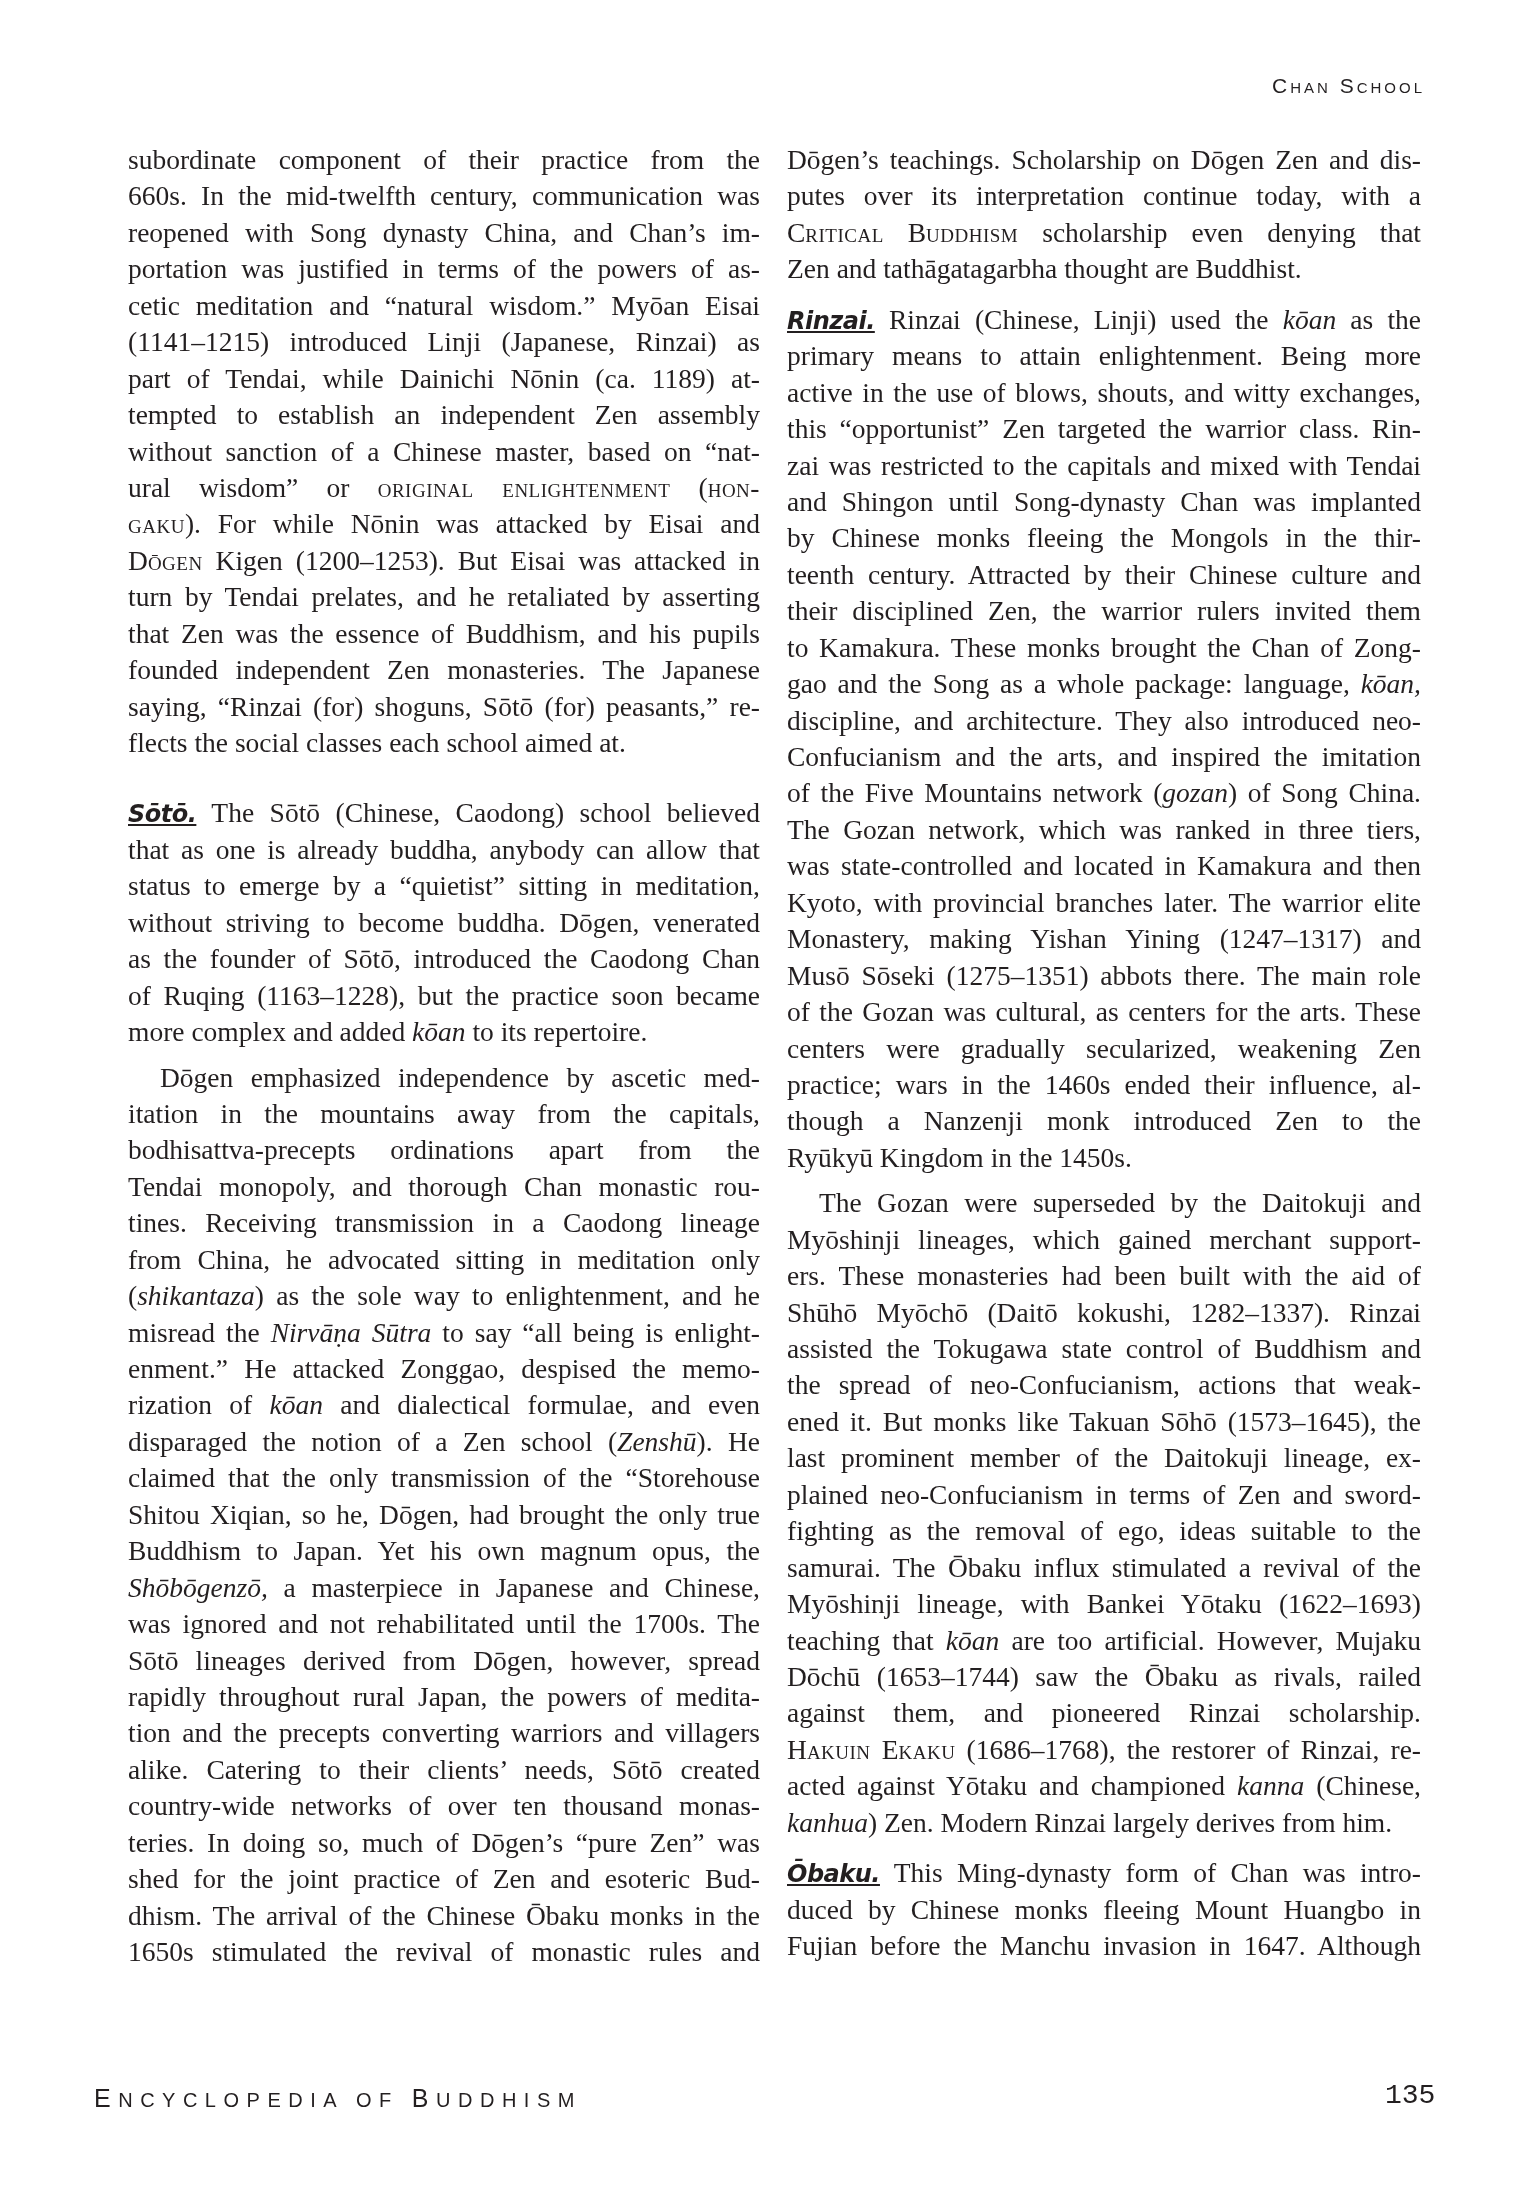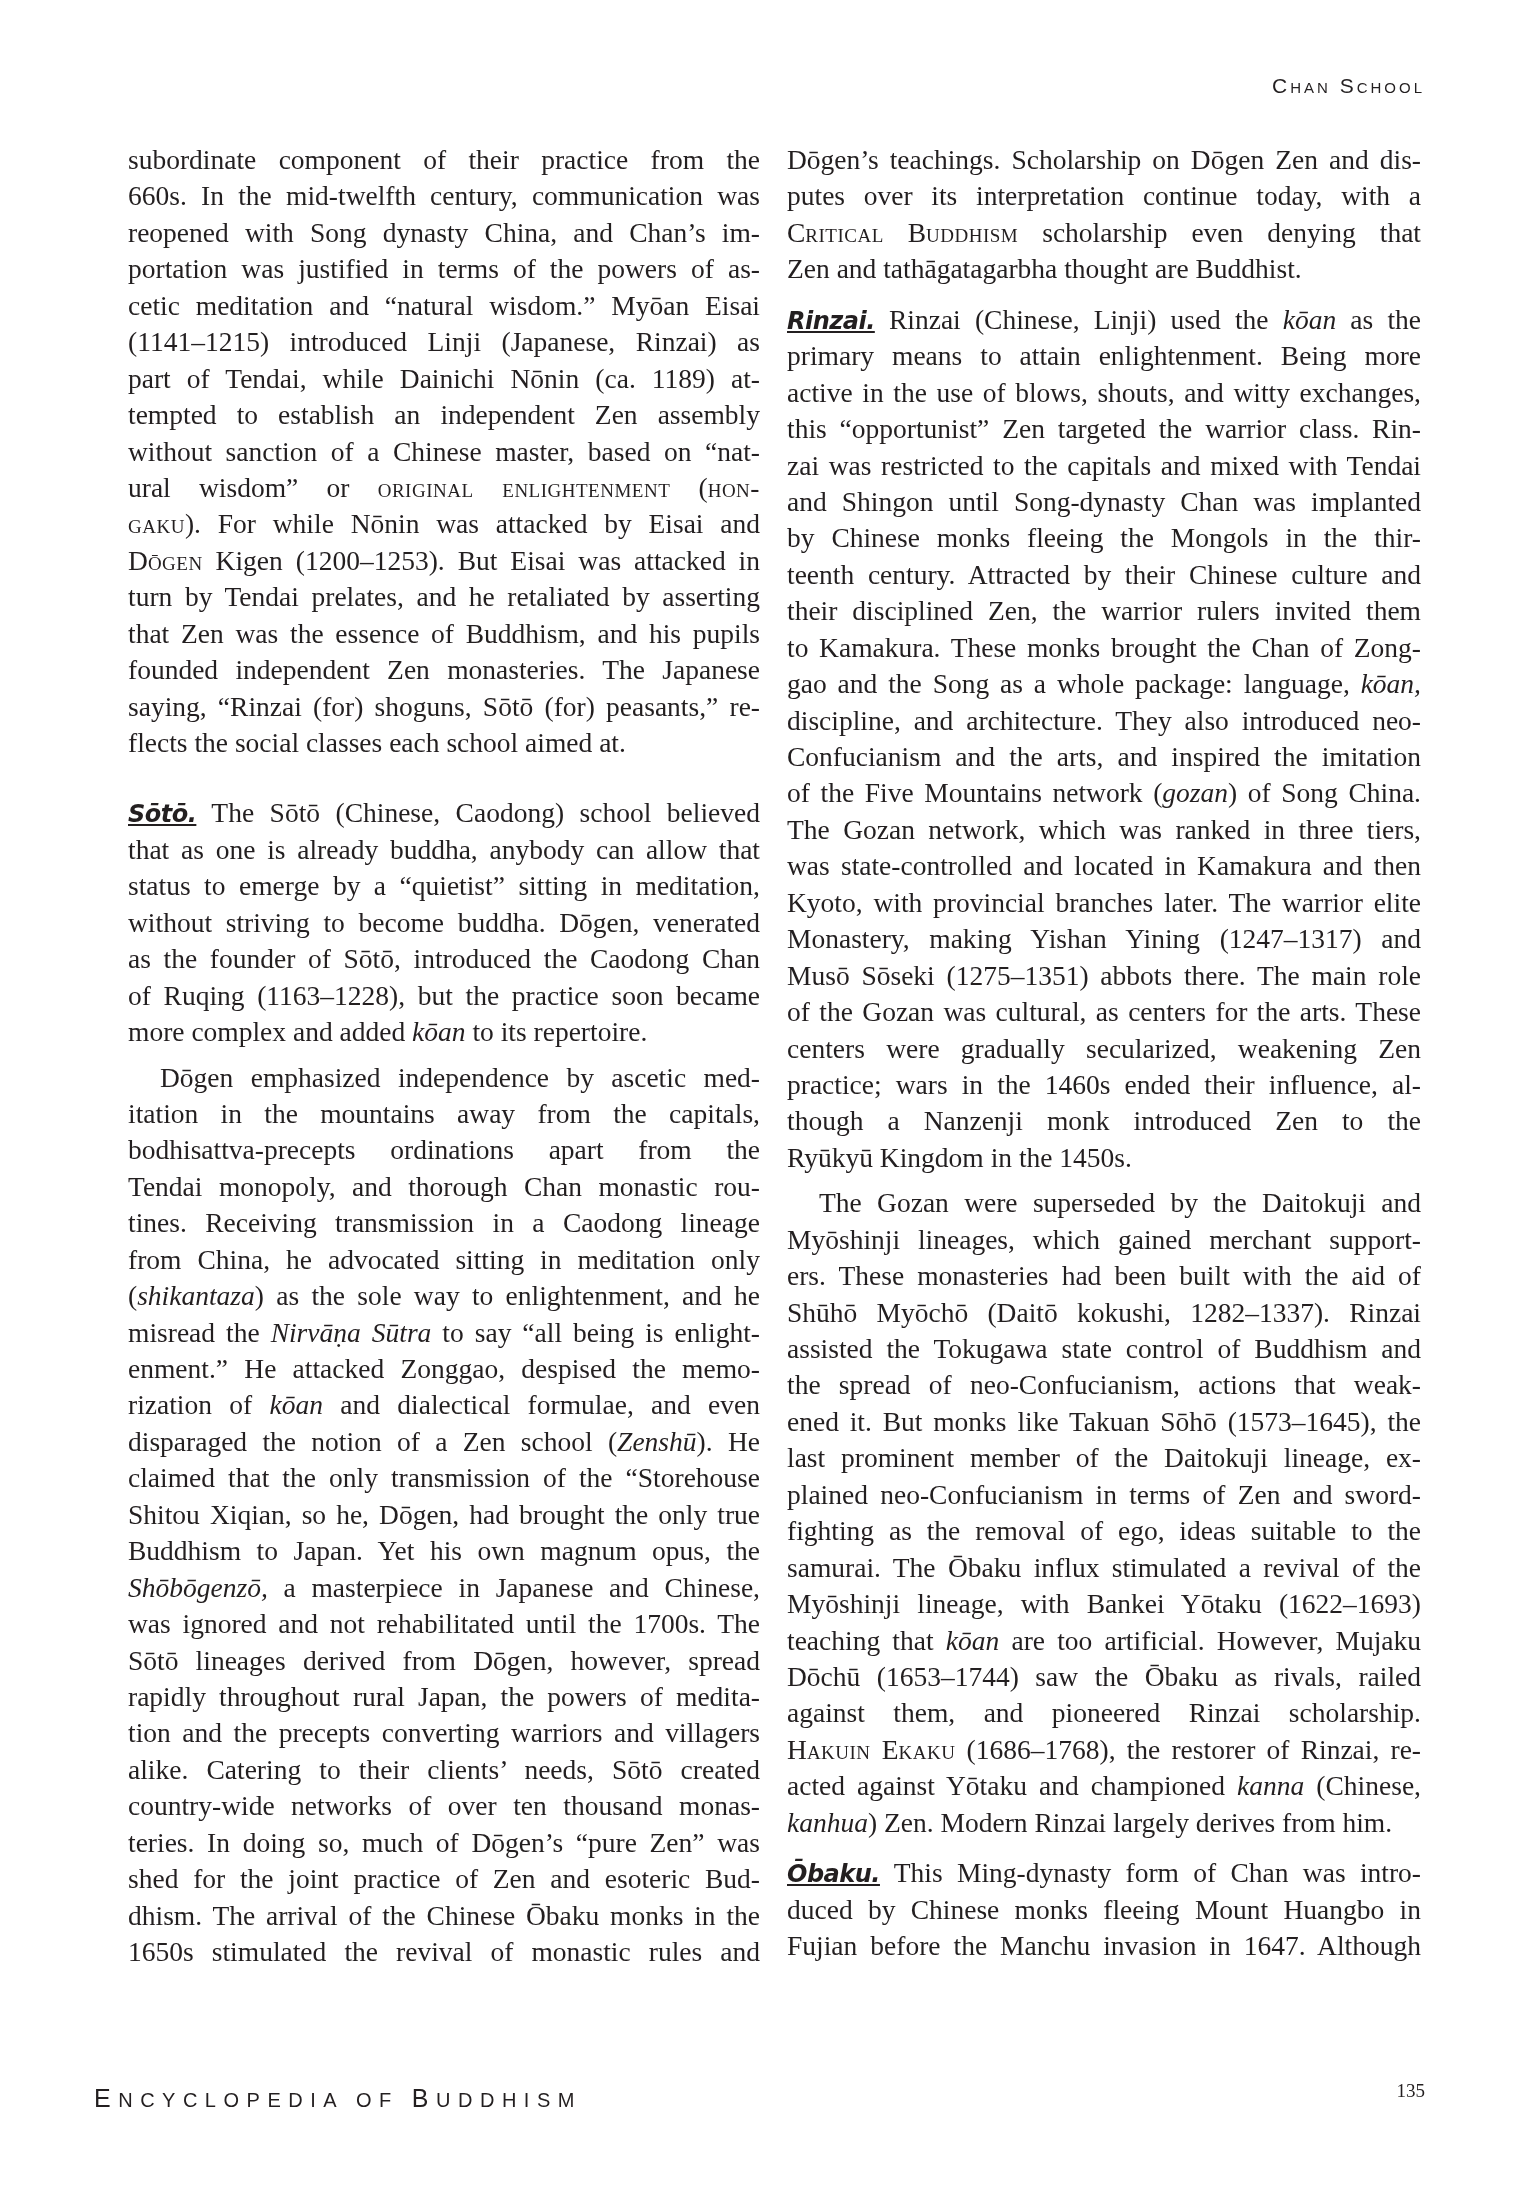--- a/index.html
+++ b/index.html
@@ -19,21 +19,21 @@
   .gap-heading-sm { height: 14px; }
   .gap-para { height: 9px; }
   .it { font-style: italic; }
   .sc { font-variant: small-caps; letter-spacing: 0.5px; }
   .hd { font-family: "DejaVu Sans", "Liberation Sans", sans-serif; font-weight: bold; font-style: italic;
         font-size: 24px; letter-spacing: -0.5px; text-decoration: underline; }
   .footer-title { position: absolute; top: 2084px; left: 94px; font-size: 20px; letter-spacing: 7.5px;
                   white-space: nowrap; font-family: "Liberation Sans", "DejaVu Sans", sans-serif; }
   .footer-title .big { font-size: 25px; }
   .page-number { position: absolute; top: 2080px; left: 1385px; width: 40px; text-align: right;
-                 font-size: 19px; font-family: Liberation Serif, serif; }
+                 font-size: 28px; font-family: Liberation Mono, monospace; }
 </style>
 </head>
 <body>
 
 <div class="running-head"><span>Chan</span> <span>School</span></div>
 
 <div class="column col-left">
     <div>
       <span class="line"><span>subordinate component of their practice from the</span></span>
       <span class="line"><span>660s. In the mid-twelfth century, communication was</span></span>

